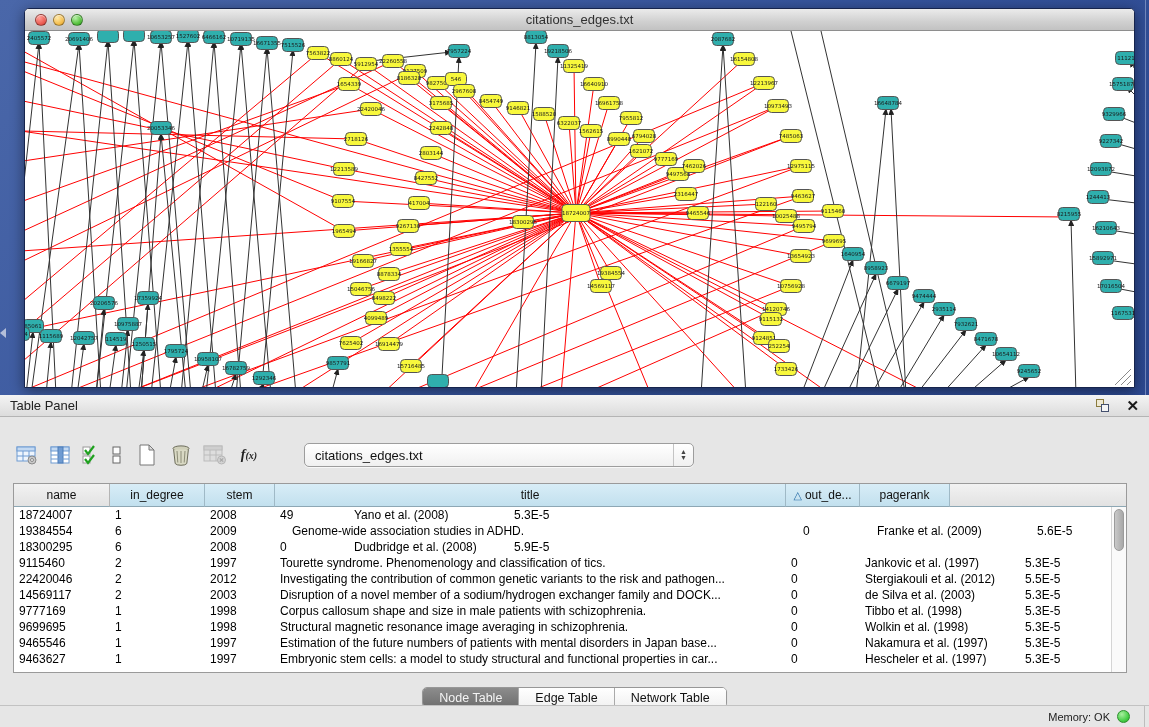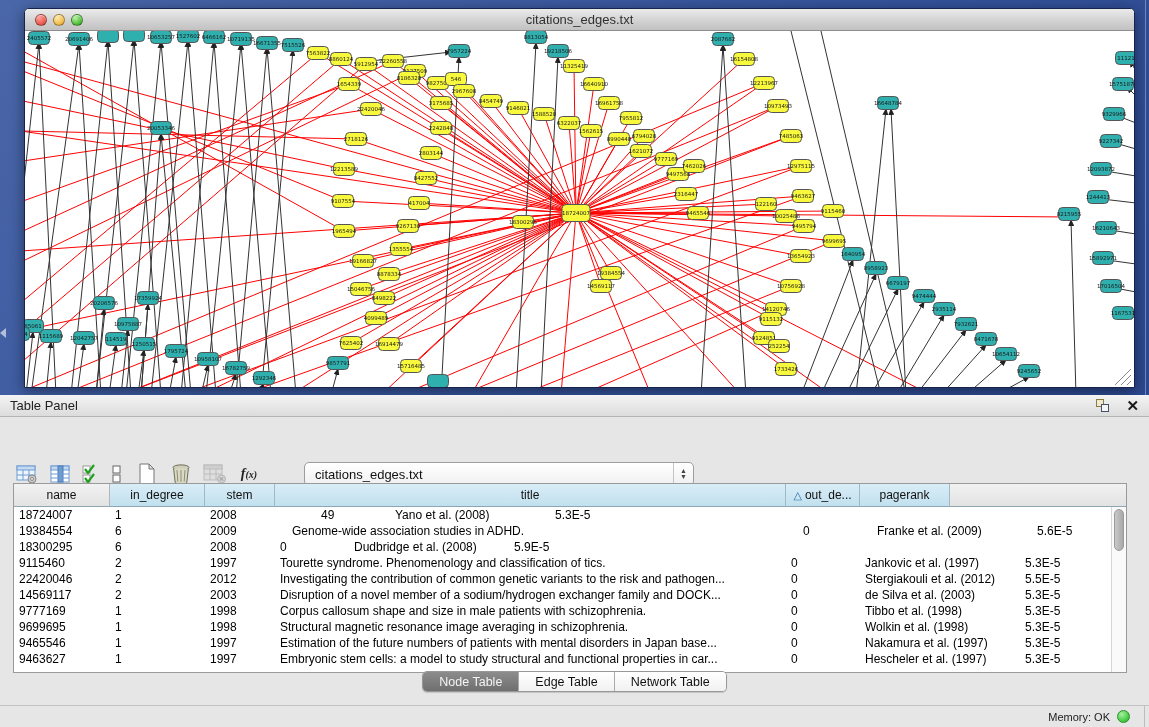--- a/index.html
+++ b/index.html
@@ -31,21 +31,21 @@
   .table-panel { position:absolute; left:0; top:395px; width:1149px; height:332px; background:#e6e6e6; }
   .panel-titlebar { height:22px; background:linear-gradient(#f4f4f4,#dcdcdc);
              border-bottom:1px solid #b4b4b4; display:flex; align-items:center; padding:0 10px; }
   .panel-titlebar .label { font-size:13px; color:#222; }
   .panel-titlebar .spacer { flex:1; }
   .float-icon { width:14px; height:13px; position:relative; margin-right:16px; cursor:default; }
   .float-icon .sq1 { position:absolute; left:0; top:0; width:8px; height:8px; border:1px solid #8a7b3e; background:#efe9d2; }
   .float-icon .sq2 { position:absolute; left:5px; top:5px; width:8px; height:8px; border:1px solid #44506e; background:#f5f5f5; }
   .close-icon { font-size:15px; font-weight:bold; color:#1a1a1a; line-height:14px; cursor:default; }
 
-  .toolbar { position:absolute; left:0; top:44px; width:997px; height:32px; display:flex; align-items:center; padding-left:14px;margin-top:19px; }
+  .toolbar { position:absolute; left:0; top:44px; width:997px; height:32px; display:flex; align-items:center; padding-left:14px; }
   .tool-btn { width:26px; height:24px; margin-right:8px; display:flex; align-items:center; justify-content:center; }
   .tool-btn.narrow { width:18px; }
   .fx-label { font-size:14px; font-style:italic; font-weight:bold; color:#222; font-family:"Liberation Serif", serif; }
   .fx-label small { font-size:10px; }
   .combo { margin-left:34px; width:390px; height:24px; border:1px solid #9d9d9d; border-radius:5px;
            background:linear-gradient(#ffffff,#f0f0f0); display:flex; align-items:center;
            box-shadow:0 1px 0 rgba(255,255,255,.7); }
   .combo .value { flex:1; font-size:13px; color:#111; padding-left:10px; }
   .combo .stepper { width:20px; height:100%; border-left:1px solid #c4c4c4; display:flex; flex-direction:column;
            align-items:center; justify-content:center; color:#444; }
@@ -61,21 +61,21 @@
   .grid-header .hcell .sort { color:#2a6fa8; margin-right:3px; font-size:11px; }
   .grid-header .hfill { flex:1; background:linear-gradient(#f2f2f2,#e2e2e2); border-bottom:1px solid #8da7b4; }
   .grid-body { position:relative; }
   .grid-row { display:flex; height:16px; }
   .grid-row .cell { font-size:12px; color:#000; padding-left:5px; white-space:nowrap; overflow:hidden;
            display:flex; align-items:center; }
   .vscroll { position:absolute; right:0; top:23px; width:15px; height:166px; background:#fafafa; border-left:1px solid #d5d5d5; }
   .vscroll .thumb { position:absolute; left:2px; top:2px; width:10px; height:42px; border-radius:6px;
            background:linear-gradient(90deg,#c9c9c9,#a8a8a8); border:1px solid #9b9b9b; }
 
-  .tabs-bar { position:absolute; left:0; top:276px; width:1149px; height:26px; display:flex; justify-content:center; }
+  .tabs-bar { position:absolute; left:0; top:292px; width:1149px; height:26px; display:flex; justify-content:center; }
   .segmented { display:flex; height:21px; border:1px solid #979797; border-radius:5px; overflow:hidden;
            background:#fff; box-shadow:0 1px 1px rgba(0,0,0,.15); }
   .segment { padding:0 16px; font-size:12.5px; display:flex; align-items:center; color:#111;
            border-right:1px solid #aaa; background:linear-gradient(#ffffff,#f1f1f1); }
   .segment:last-child { border-right:none; }
   .segment.selected { background:linear-gradient(#8c8c8c,#6f6f6f); color:#f4f4f4; }
 
   .statusbar { position:absolute; left:0; top:310px; width:1149px; height:22px; border-top:1px solid #c2c2c2;
            display:flex; align-items:center; justify-content:flex-end; background:#e6e6e6; }
   .statusbar .mem-label { font-size:11px; color:#222; margin-right:7px; }
@@ -874,21 +874,21 @@
         <div class="hcell" style="width: 90px;">
           <span>pagerank</span>
         </div>
         <div class="hfill"></div>
       </div>
     <div class="grid-body" id="grid-body">
         <div class="grid-row">
           <div class="cell" style="width: 96px;">18724007</div>
           <div class="cell" style="width: 95px;">1</div>
           <div class="cell" style="width: 70px;">2008</div>
-          <div class="cell" style="width: 74px; margin-left: 41px;">49</div>
+          <div class="cell" style="width: 74px;">49</div>
           <div class="cell" style="width: 160px;">Yano et al. (2008)</div>
           <div class="cell" style="width: 90px;">5.3E-5</div>
         </div>
         <div class="grid-row">
           <div class="cell" style="width: 96px;">19384554</div>
           <div class="cell" style="width: 95px;">6</div>
           <div class="cell" style="width: 70px;">2009</div>
           <div class="cell" style="width: 511px; margin-left: 12px;">Genome-wide association studies in ADHD.</div>
           <div class="cell" style="width: 74px;">0</div>
           <div class="cell" style="width: 160px;">Franke et al. (2009)</div>

